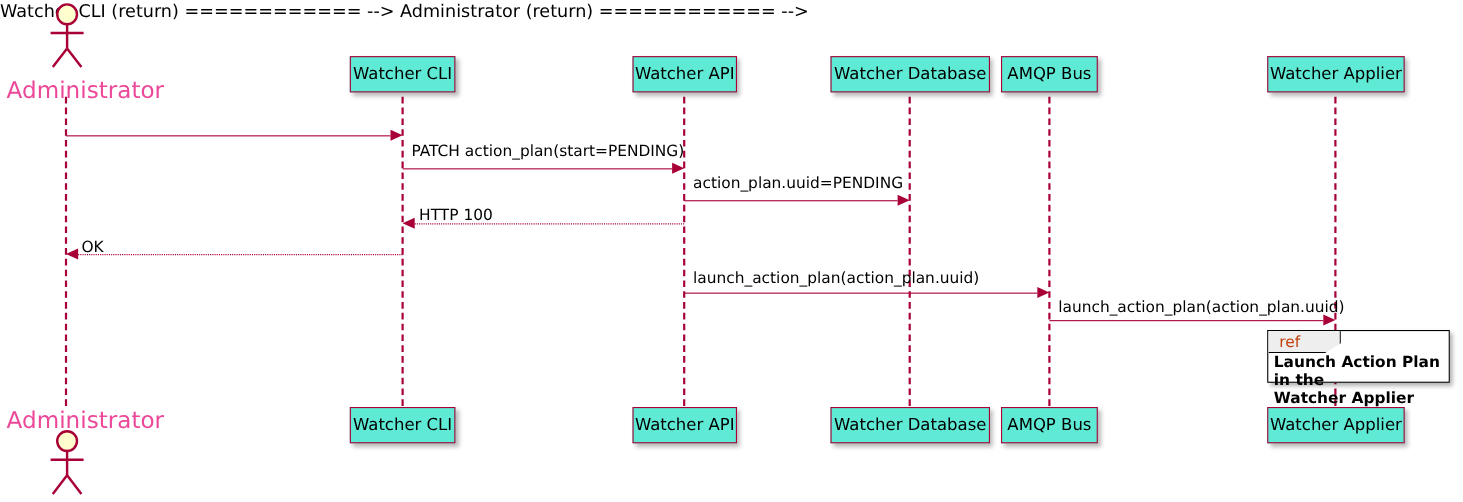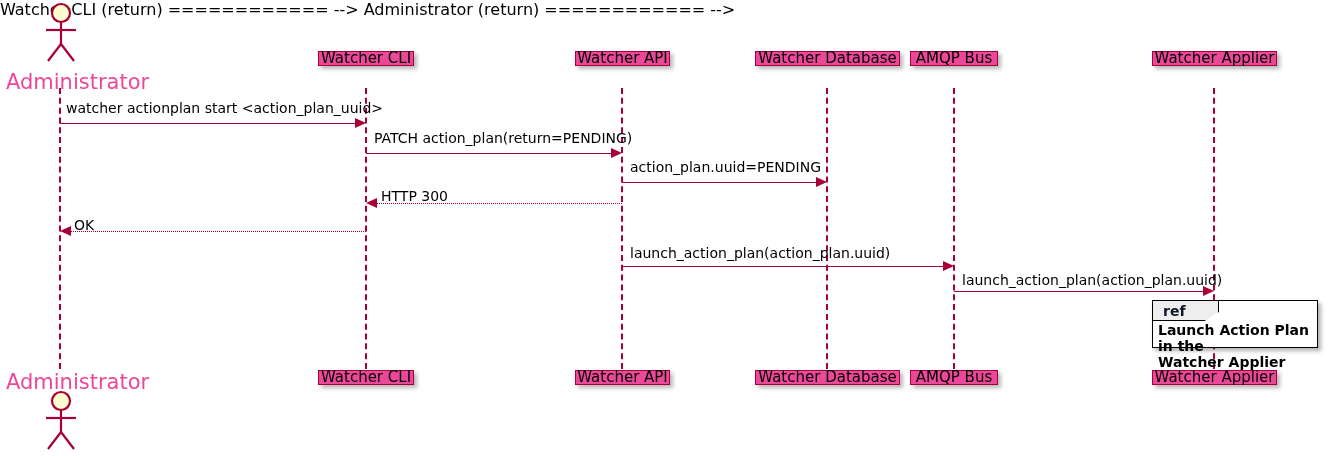--- a/index.html
+++ b/index.html
@@ -20,31 +20,31 @@
     position: absolute;
     width: 0;
     border-left: 2px dashed #A80036;
     top: 88px;
     height: 281px;
   }
   
   .participant {
     position: absolute;
     box-sizing: border-box;
-    background: #ec4899;
+    background: #5eead4;
     border: 1.6px solid #A80036;
     color: #000000;
     font-size: 15px;
     line-height: 1;
     display: flex;
     align-items: center;
     justify-content: center;
     white-space: nowrap;
     padding: 0 9px;
-    height: 15px;
+    height: 33px;
     box-shadow: 3px 3px 4px rgba(0,0,0,0.28);
   }
   
   .actor-svg { position: absolute; }
   .actor-label {
     position: absolute;
     font-size: 21px;
     color: #ec4899;
     white-space: nowrap;
   }
@@ -93,22 +93,22 @@
     background: #EEEEEE;
     border-right: 1.8px solid #000000;
     border-bottom: 1.8px solid #000000;
     height: 20px;
     width: 66px;
     clip-path: polygon(0 0, 100% 0, 100% 55%, 78% 100%, 0 100%);
   }
   .ref-tab-label {
     position: absolute;
     font-size: 14px;
-    font-weight: bold;
-    color: #0f172a;
+    font-weight: normal;
+    color: #c2410c;
     line-height: 1;
   }
   .ref-text {
     position: absolute;
     font-size: 14px;
     color: #000000;
     line-height: 16px;
     white-space: pre-line;
   }
 </style>
@@ -155,36 +155,35 @@
   
   <div class="participant" style="left:318px; top:370px; width:96px;">Watcher CLI</div>
   <div class="participant" style="left:575px; top:370px; width:95px;">Watcher API</div>
   <div class="participant" style="left:755px; top:370px; width:145px;">Watcher Database</div>
   <div class="participant" style="left:910px; top:370px; width:88px;">AMQP Bus</div>
   <div class="participant" style="left:1152px; top:370px; width:125px;">Watcher Applier</div>
 
   
   <div class="msg" style="left:60px; top:123px; width:295px;"></div>
   <div class="arrowhead right" style="left:355px; top:118px;"></div>
-  <div class="msg-label" style="left:66px; top:101px;">watcher actionplan start &lt;action_plan_uuid&gt;</div>
 
   
   <div class="msg" style="left:366px; top:153px; width:245px;"></div>
   <div class="arrowhead right" style="left:611px; top:148px;"></div>
-  <div class="msg-label" style="left:374px; top:131px;">PATCH action_plan(return=PENDING)</div>
+  <div class="msg-label" style="left:374px; top:131px;">PATCH action_plan(start=PENDING)</div>
 
   
   <div class="msg" style="left:622px; top:182px; width:194px;"></div>
   <div class="arrowhead right" style="left:816px; top:177px;"></div>
   <div class="msg-label" style="left:630px; top:160px;">action_plan.uuid=PENDING</div>
 
    Watcher CLI (return) ============ --&gt;
   <div class="msg dotted" style="left:377px; top:203px; width:245px;"></div>
   <div class="arrowhead left" style="left:366px; top:198px;"></div>
-  <div class="msg-label" style="left:381px; top:189px;">HTTP 300</div>
+  <div class="msg-label" style="left:381px; top:189px;">HTTP 100</div>
 
    Administrator (return) ============ --&gt;
   <div class="msg dotted" style="left:71px; top:231px; width:295px;"></div>
   <div class="arrowhead left" style="left:60px; top:226px;"></div>
   <div class="msg-label" style="left:74px; top:218px;">OK</div>
 
   
   <div class="msg" style="left:622px; top:266px; width:321px;"></div>
   <div class="arrowhead right" style="left:943px; top:261px;"></div>
   <div class="msg-label" style="left:630px; top:246px;">launch_action_plan(action_plan.uuid)</div>

